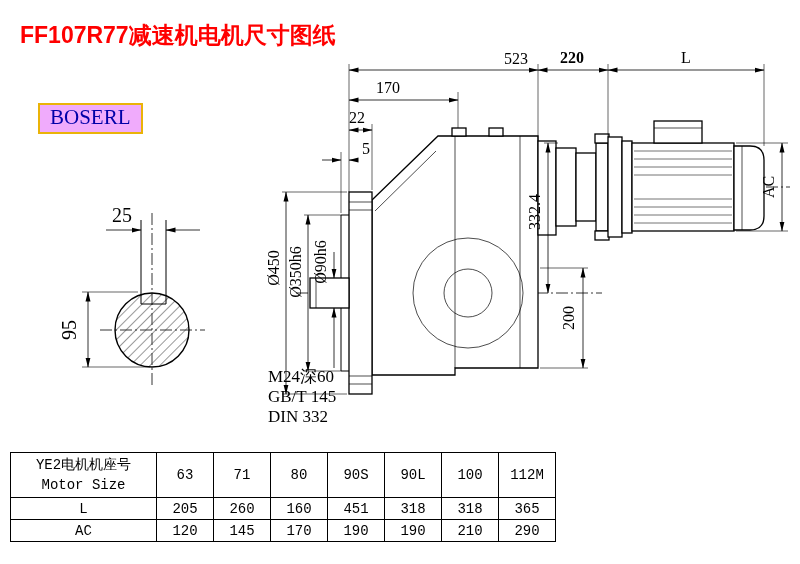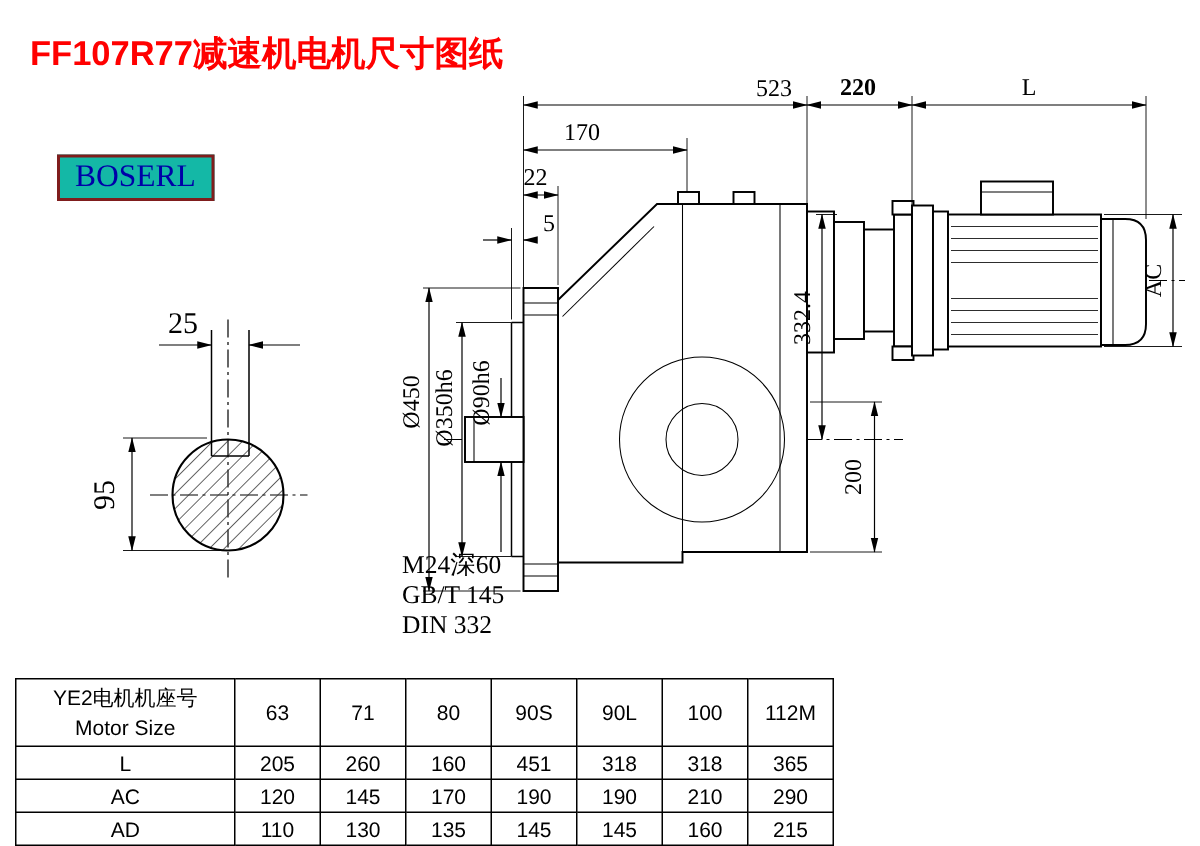--- a/index.html
+++ b/index.html
@@ -5,42 +5,42 @@
   html,body{margin:0;padding:0;}
   body{
     width:800px;height:564px;background:#ffffff;position:relative;overflow:hidden;
     font-family:"Liberation Sans", sans-serif;color:#000;
   }
   .page-title{
     position:absolute;left:4px;top:4px;margin:16px;
     font-size:23px;font-weight:bold;color:#ff0000;letter-spacing:0px;white-space:nowrap;
   }
   .brand-box{
-    position:absolute;left:38px;top:103px;border:2px solid #7f1d1d;
-    padding:0px 10px 2px 10px;background:#14b8a6;
+    position:absolute;left:38px;top:103px;border:2px solid #eab308;
+    padding:0px 10px 2px 10px;background:#f0abfc;
   }
   .brand-box span{
     font-family:"Liberation Serif", serif;font-size:21px;color:#0000a8;
   }
   svg.drawing{position:absolute;left:0;top:0;}
   
   .ol{fill:#ffffff;stroke:#000;stroke-width:1.3;}
   .ln{stroke:#000;stroke-width:1;fill:none;}
   .thin{stroke:#000;stroke-width:0.7;fill:none;}
   .fin{stroke:#000;stroke-width:0.55;fill:none;}
   .dim{stroke:#000;stroke-width:0.8;fill:none;}
   .ext{stroke:#000;stroke-width:0.6;fill:none;}
   .cl{stroke:#000;stroke-width:0.8;stroke-dasharray:12 3 2 3;fill:none;}
   .dt{font-family:"Liberation Serif", serif;font-size:16px;fill:#000;text-anchor:middle;}
   .big{font-size:20px;}
   .ts{text-anchor:start;font-size:17px;}
   
   table.dim-table{
     position:absolute;left:10px;top:452px;border-collapse:collapse;
-    font-size:14px;text-align:center;background:#fff;table-layout:fixed;
+    font-size:14px;text-align:center;background:#fff;table-layout:fixed;font-family:Liberation Mono, monospace;
   }
   table.dim-table td{border:1px solid #000;padding:0;height:21px;overflow:hidden;}
   table.dim-table td.c0{width:145px;}
   table.dim-table td.cv{width:56px;text-align:center;}
   table.dim-table tr.hdr td{height:44px;}
   .hdr-cn,.hdr-en{line-height:20px;}
 </style>
 </head>
 <body>
 
@@ -243,24 +243,14 @@
     <tr>
       <td class="c0">AC</td>
       <td class="cv">120</td>
       <td class="cv">145</td>
       <td class="cv">170</td>
       <td class="cv">190</td>
       <td class="cv">190</td>
       <td class="cv">210</td>
       <td class="cv">290</td>
     </tr>
-    <tr>
-      <td class="c0">AD</td>
-      <td class="cv">110</td>
-      <td class="cv">130</td>
-      <td class="cv">135</td>
-      <td class="cv">145</td>
-      <td class="cv">145</td>
-      <td class="cv">160</td>
-      <td class="cv">215</td>
-    </tr>
   </tbody>
 </table>
 
 </body></html>

